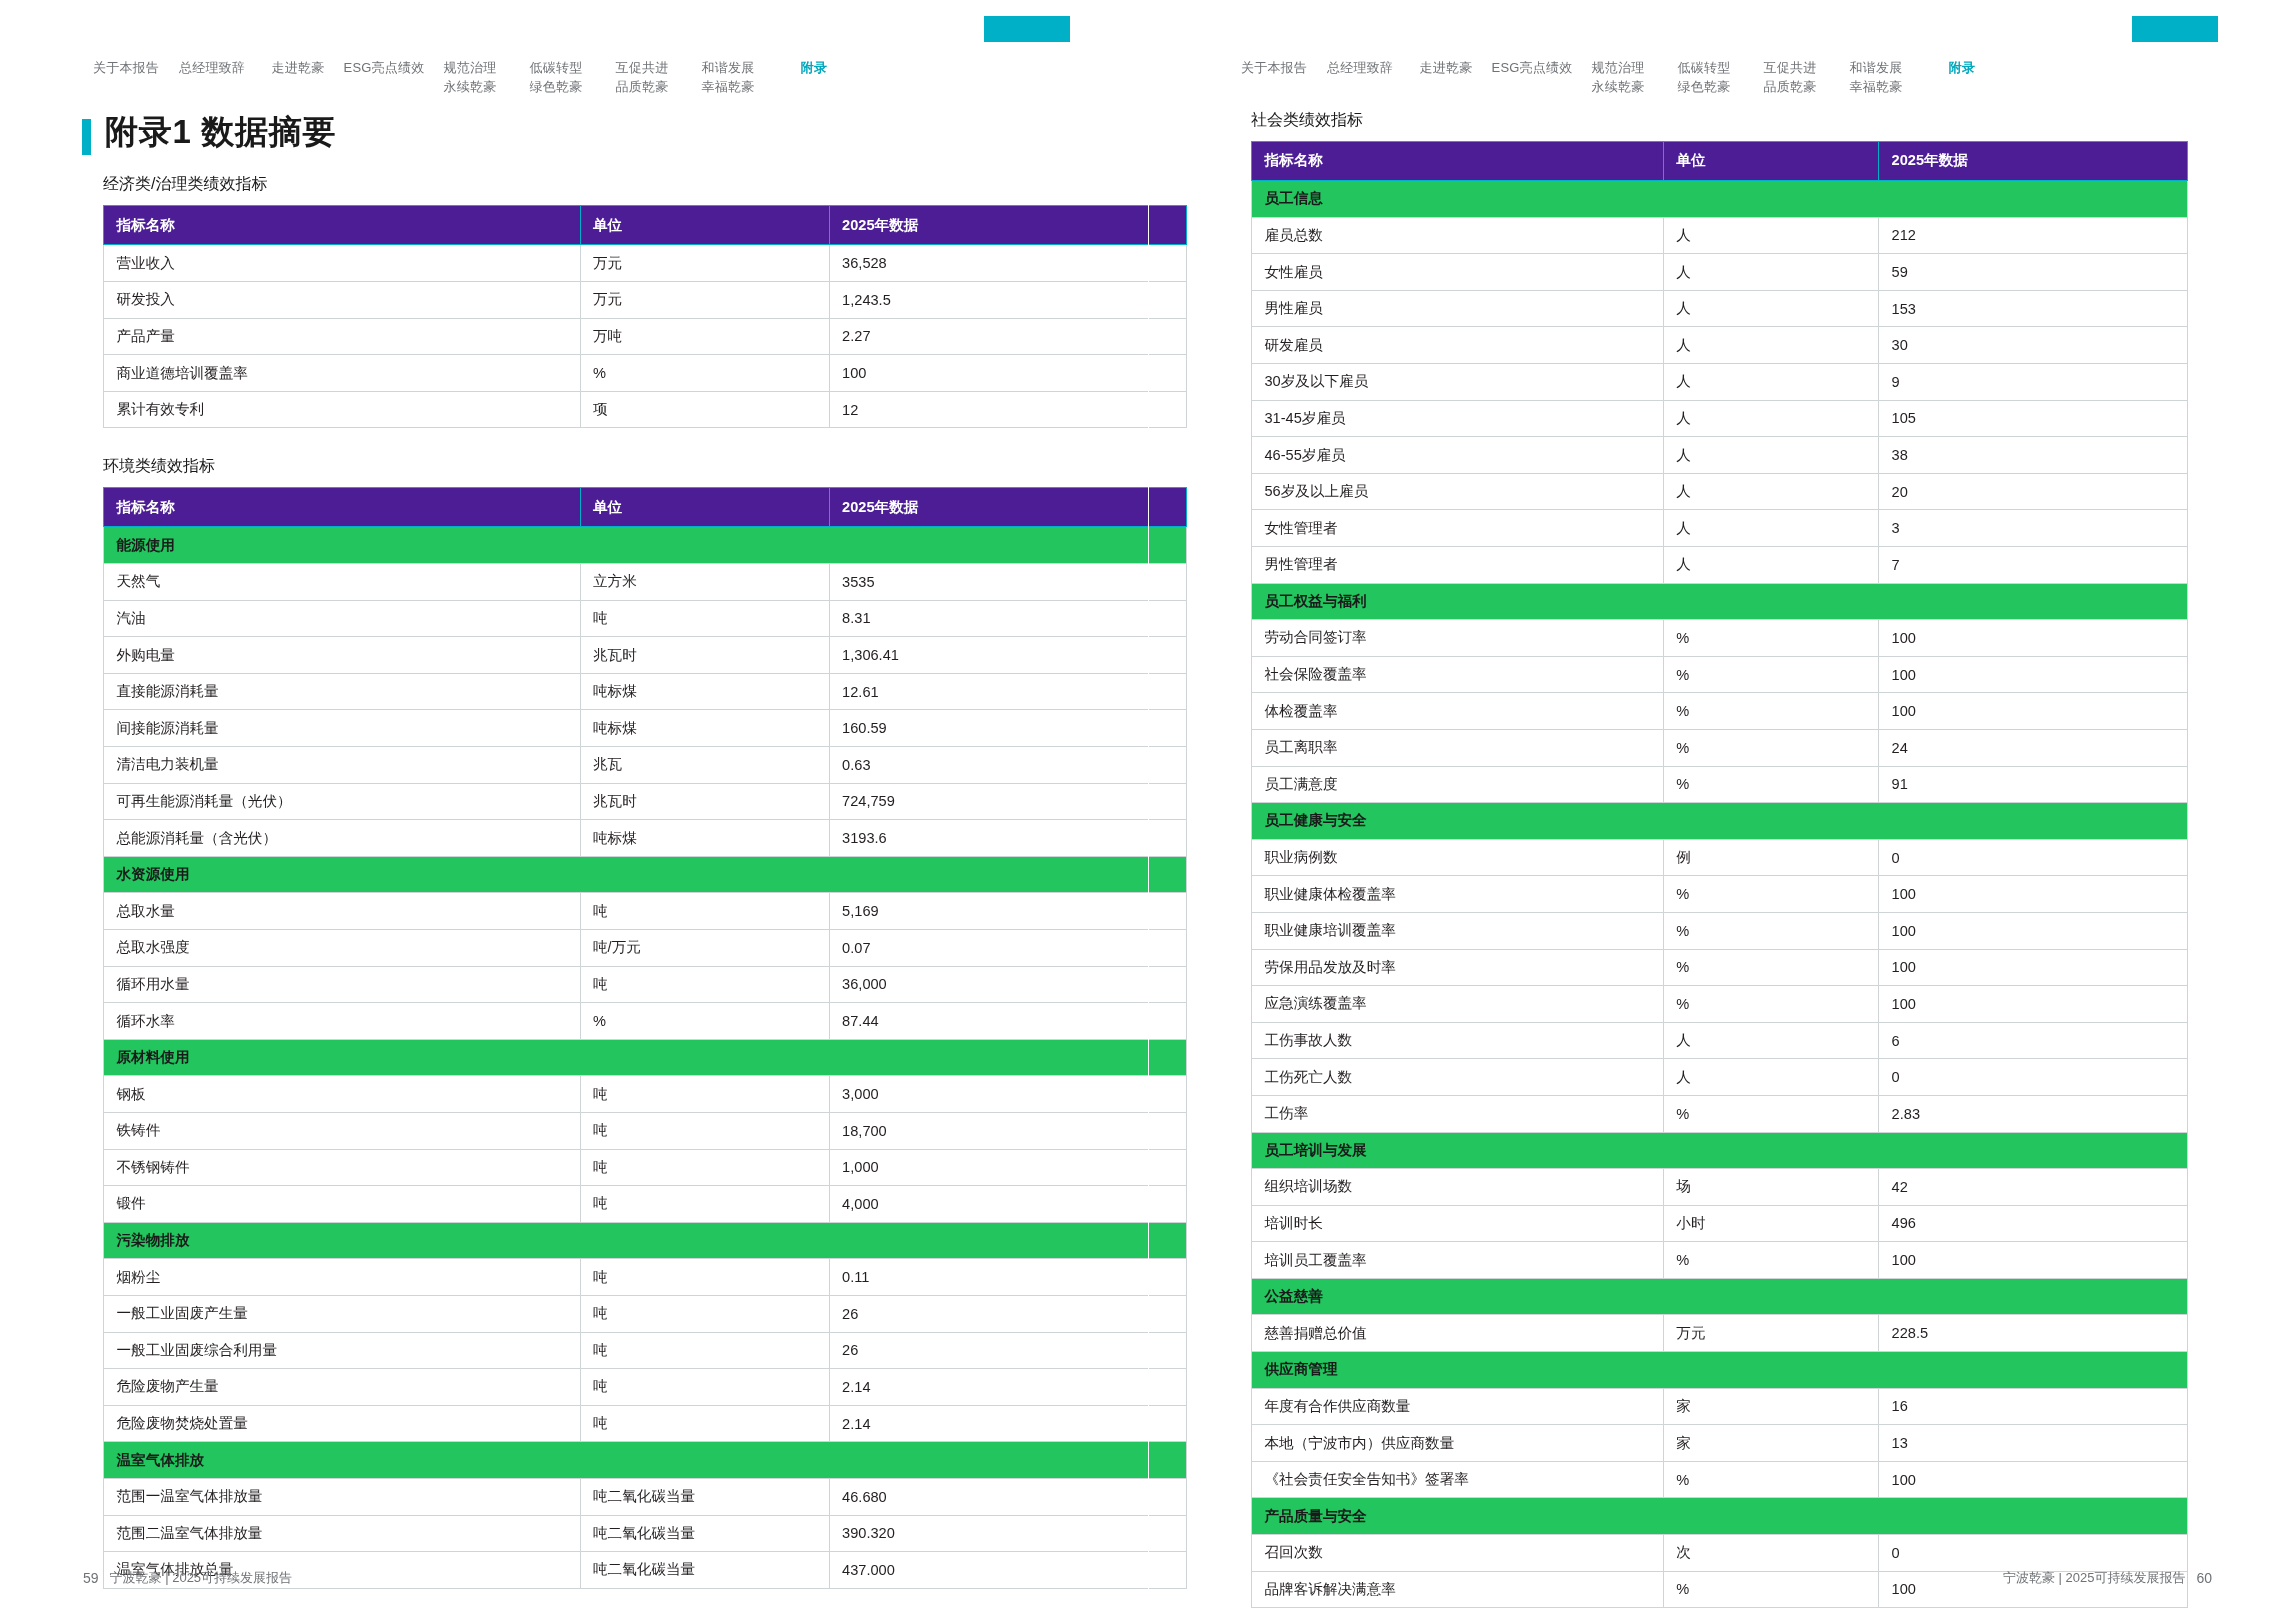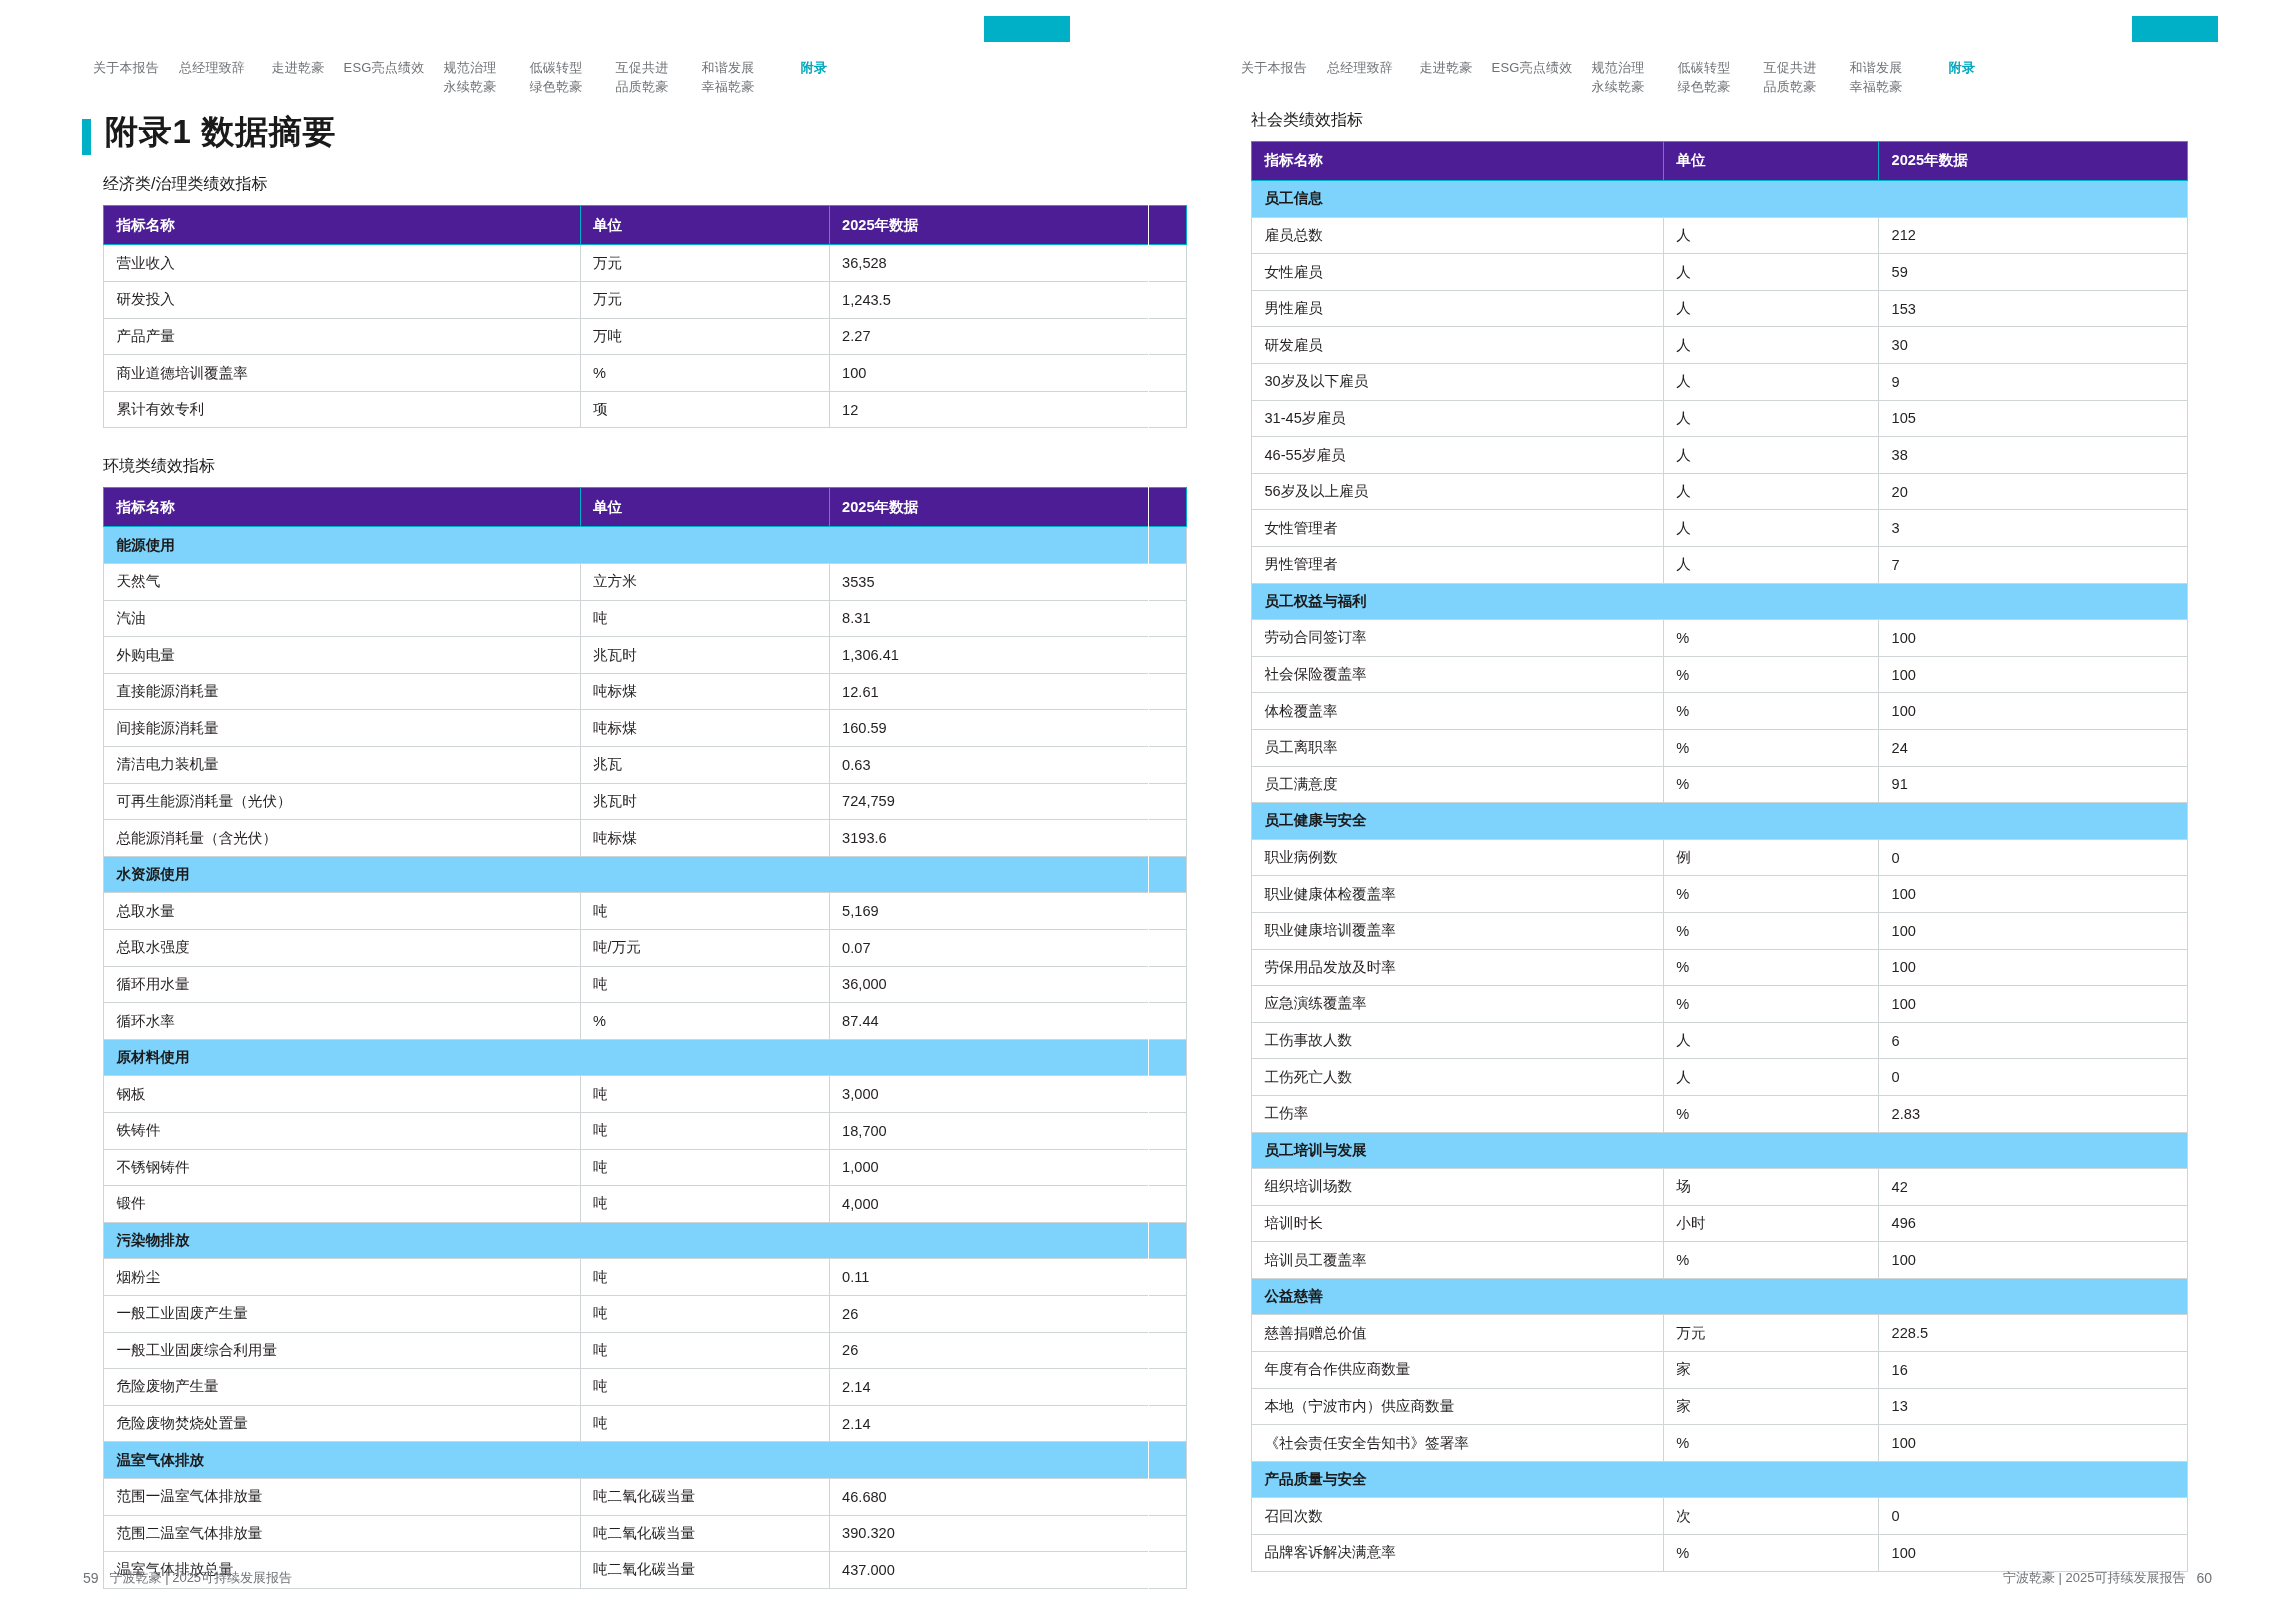--- a/index.html
+++ b/index.html
@@ -85,21 +85,21 @@
     font-size: 14.6px;
   }
   table.data td {
     border: 0.7px solid #cfd4d7;
     padding: 8.3px 12.5px;
     color: #231f20;
     height: 33px;
     vertical-align: middle;
   }
   table.data td.group {
-    background: #7dd3fc;
+    background: #22c55e;
     font-weight: bold;
     color: #1a1a1a;
   }
   .col1 { width: 44%; }
   .col2 { width: 23%; }
   .col3 { width: 33%; }
 
   .gap-lg { height: 28px; }
   .gap-md { height: 19.4px; }
 
@@ -526,20 +526,23 @@
             </tr>
             <tr>
               <td class="group" colspan="3">公益慈善</td>
             </tr>
             <tr>
               <td class="col1">慈善捐赠总价值</td>
               <td class="col2">万元</td>
               <td class="col3">228.5</td>
             </tr>
             <tr>
+              <td class="group" colspan="3">供应商管理</td>
+            </tr>
+            <tr>
               <td class="col1">年度有合作供应商数量</td>
               <td class="col2">家</td>
               <td class="col3">16</td>
             </tr>
             <tr>
               <td class="col1">本地（宁波市内）供应商数量</td>
               <td class="col2">家</td>
               <td class="col3">13</td>
             </tr>
             <tr>

